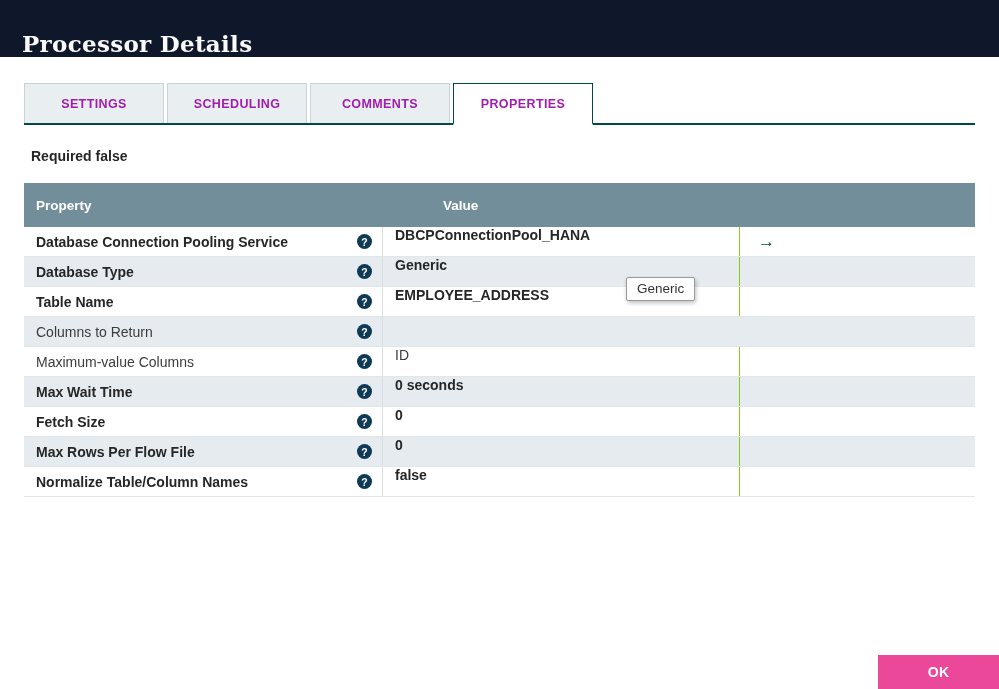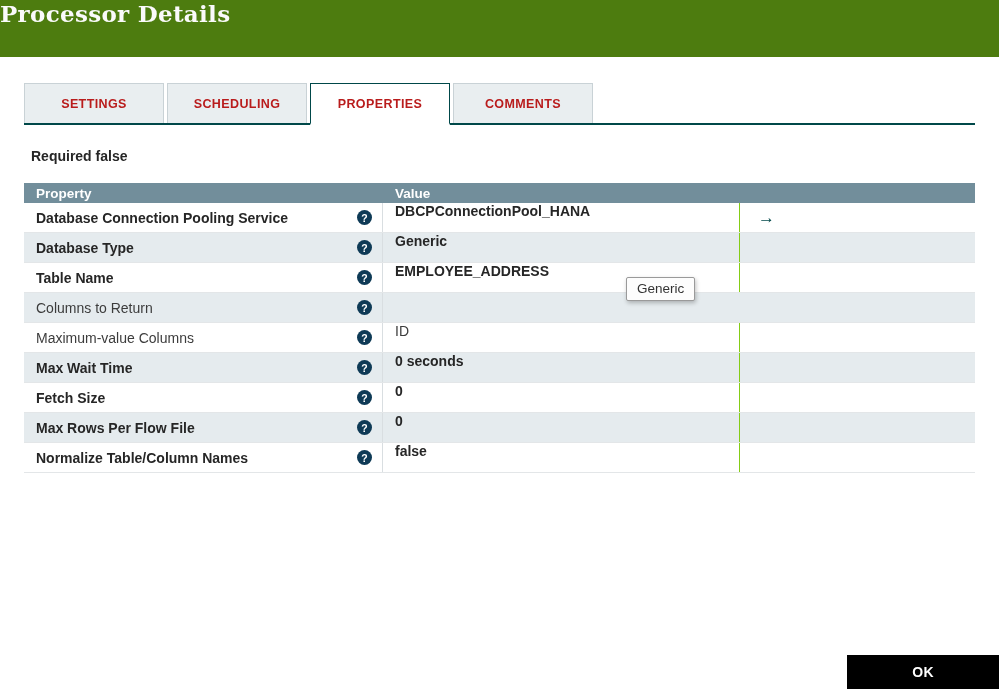--- a/index.html
+++ b/index.html
@@ -7,23 +7,24 @@
     width: 999px; height: 689px;
     background: #ffffff;
     font-family: "Liberation Sans", sans-serif;
     overflow: hidden;
     position: relative;
   }
 
   
   .dialog-header {
     height: 57px;
-    background: #4d7c0f;
-    display: flex;
-    align-items: flex-start;
+    background: #0f172a;
+    display: flex;
+    align-items: flex-end;
+    padding-left: 22px;
   }
   .dialog-title {
     font-family: "DejaVu Serif", serif;
     font-size: 23px;
     font-weight: bold;
     color: #fafafa;
     letter-spacing: 0.3px;
   }
 
   
@@ -41,21 +42,21 @@
     display: flex;
     align-items: center;
     justify-content: center;
     background: #e9eef0;
     border: 1px solid #c9d2d6;
     border-bottom: none;
     margin-right: 3px;
     font-size: 12.5px;
     font-weight: bold;
     letter-spacing: 0.4px;
-    color: #b91c1c;
+    color: #a21caf;
     cursor: pointer;
   }
   .tab.active {
     background: #ffffff;
     border: 1px solid #004849;
     border-bottom: 2px solid #ffffff;
     margin-bottom: -2px;
     height: 42px;
   }
 
@@ -68,26 +69,27 @@
   }
 
   
   .prop-table {
     margin-top: 19px;
     width: 951px;
     border-collapse: collapse;
   }
   .table-header {
     display: flex;
-    height: 20px;
+    height: 44px;
     background: #728e9b;
     color: #ffffff;
     font-size: 13.5px;
     font-weight: bold;
     align-items: center;
+    gap: 48px;
   }
   .col-property { width: 359px; flex: none; }
   .col-value    { width: 357px; flex: none; }
   .col-goto     { width: 235px; flex: none; }
   .table-header .col-property { padding-left: 12px; }
   .table-header .col-value    { padding-left: 12px; }
 
   .prop-row {
     display: flex;
     height: 30px;
@@ -157,23 +159,23 @@
     padding: 3px 10px 4px 10px;
     font-size: 13.5px;
     color: #333333;
   }
 
   
   .ok-button {
     position: absolute;
     right: 0;
     bottom: 0;
-    width: 152px;
+    width: 121px;
     height: 34px;
-    background: #000000;
+    background: #ec4899;
     border: none;
     color: #ffffff;
     font-family: "Liberation Sans", sans-serif;
     font-size: 14px;
     font-weight: bold;
     letter-spacing: 0.3px;
     cursor: pointer;
   }
 </style>
 </head>
@@ -185,25 +187,25 @@
 
 <div class="content">
 
   <div class="tab-bar">
     <div class="tab">
       <span>SETTINGS</span>
     </div>
     <div class="tab">
       <span>SCHEDULING</span>
     </div>
+    <div class="tab">
+      <span>COMMENTS</span>
+    </div>
     <div class="tab active">
       <span>PROPERTIES</span>
-    </div>
-    <div class="tab">
-      <span>COMMENTS</span>
     </div>
   </div>
 
   <div class="required-field">Required false</div>
 
   <div class="prop-table">
     <div class="table-header">
       <div class="col-property">Property</div>
       <div class="col-value">Value</div>
       <div class="col-goto"></div>

